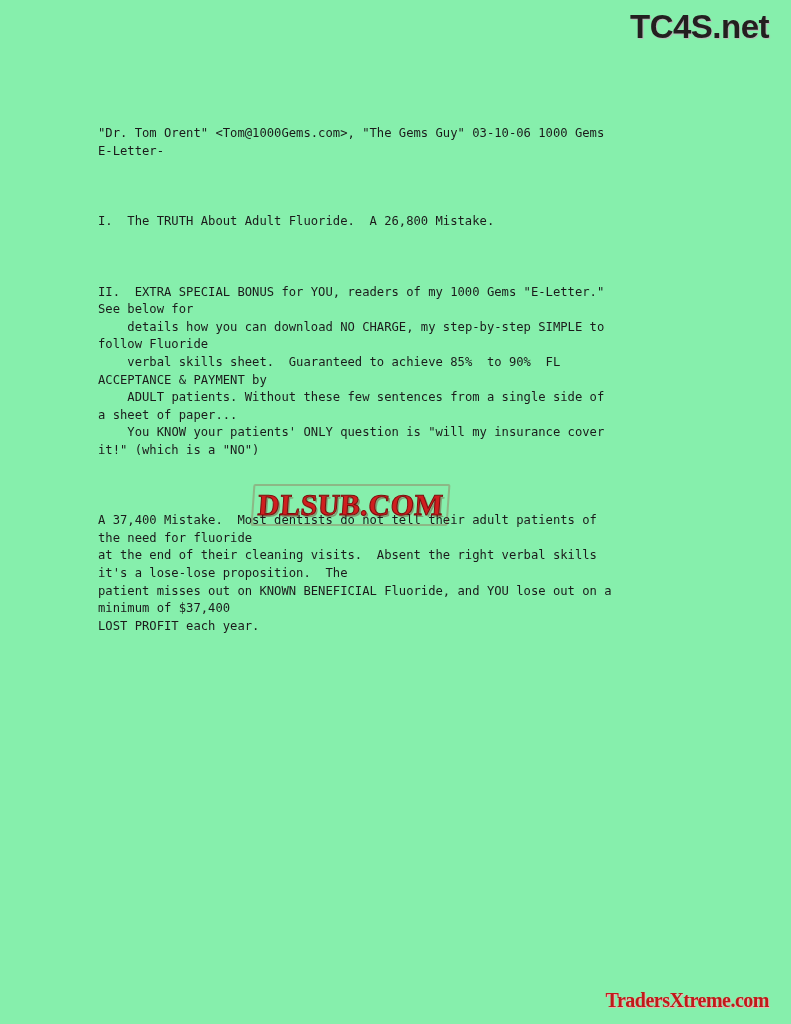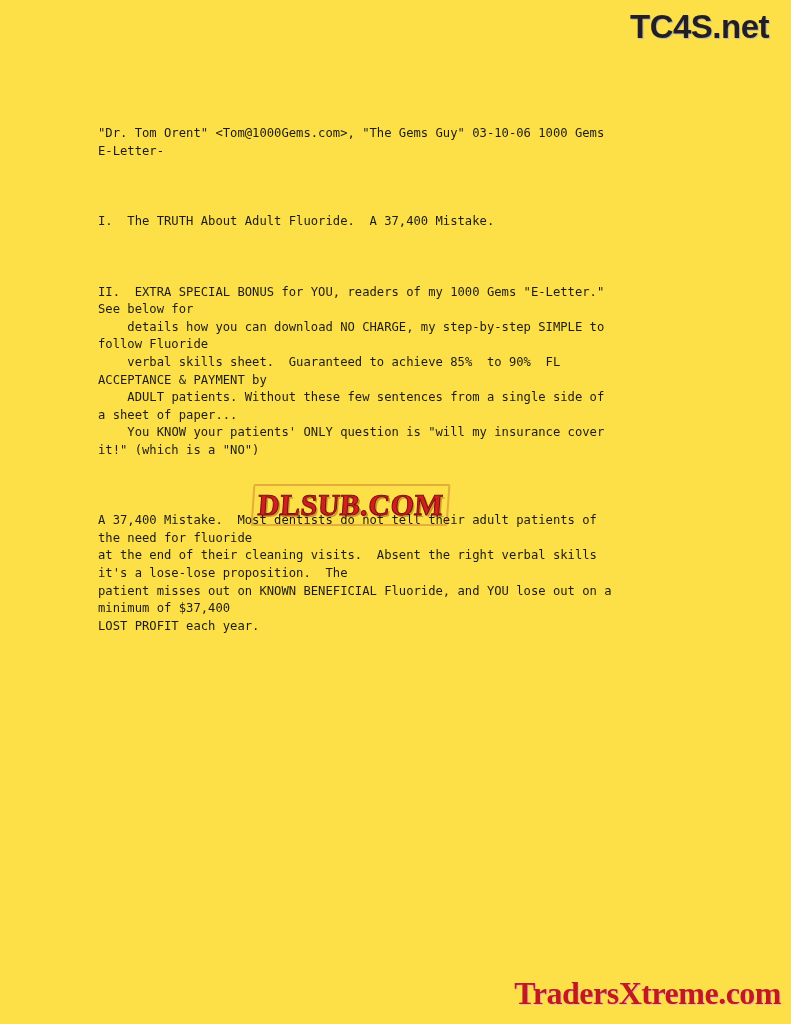--- a/index.html
+++ b/index.html
@@ -11,41 +11,41 @@
     height: 1024px;
     background: #ffffff;
     font-family: "Liberation Sans", sans-serif;
     position: relative;
     overflow: hidden;
   }
   .page {
     position: relative;
     width: 791px;
     height: 1024px;
-    background: #fde047;
+    background: #86efac;
     box-sizing: border-box;
   }
   .brand-top {
     position: absolute;
     top: 8px;
     right: 22px;
     font-family: "Liberation Sans", sans-serif;
     font-weight: bold;
     font-size: 33px;
     letter-spacing: -0.5px;
     color: #231f20;
     text-shadow: 1px 1px 0 #b9b9b9;
   }
   .brand-bottom {
     position: absolute;
     bottom: 12px;
-    right: 10px;
+    right: 22px;
     font-family: "Liberation Serif", serif;
     font-weight: bold;
-    font-size: 32px;
+    font-size: 20px;
     color: #c01a1a;
     letter-spacing: -0.5px;
     text-shadow: 1px 1px 0 #f0b3b3;
   }
   .doc-body {
     position: absolute;
     left: 98px;
     top: 90px;
     width: 600px;
     font-family: "DejaVu Sans Mono", "Liberation Mono", monospace;
@@ -88,21 +88,21 @@
 </head>
 <body>
 
 <div class="page">
 
   <div class="brand-top">TC4S.net</div>
 
   <div class="doc-body">
     <p class="para">"Dr. Tom Orent" &lt;Tom@1000Gems.com&gt;, "The Gems Guy" 03-10-06 1000 Gems
 E-Letter-</p>
-    <p class="para">I.  The TRUTH About Adult Fluoride.  A 37,400 Mistake.</p>
+    <p class="para">I.  The TRUTH About Adult Fluoride.  A 26,800 Mistake.</p>
     <p class="para">II.  EXTRA SPECIAL BONUS for YOU, readers of my 1000 Gems "E-Letter."
 See below for
     details how you can download NO CHARGE, my step-by-step SIMPLE to
 follow Fluoride
     verbal skills sheet.  Guaranteed to achieve 85%  to 90%  FL
 ACCEPTANCE &amp; PAYMENT by
     ADULT patients. Without these few sentences from a single side of
 a sheet of paper...
     You KNOW your patients' ONLY question is "will my insurance cover
 it!" (which is a "NO")</p>

